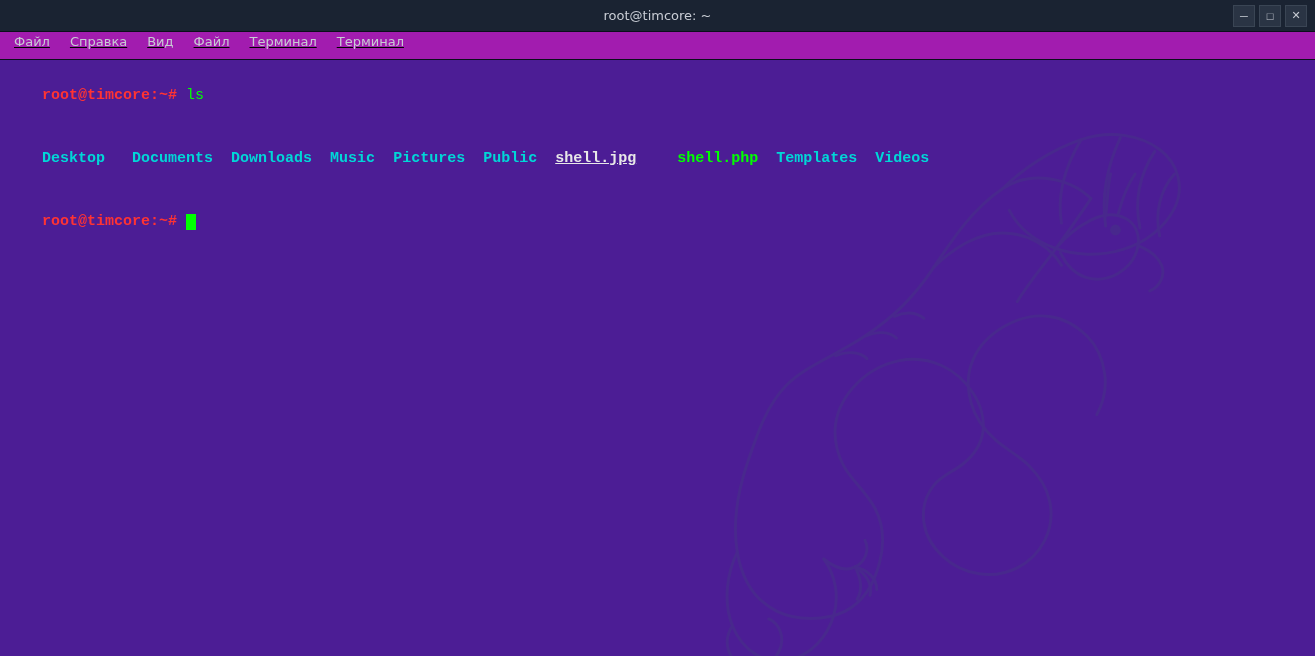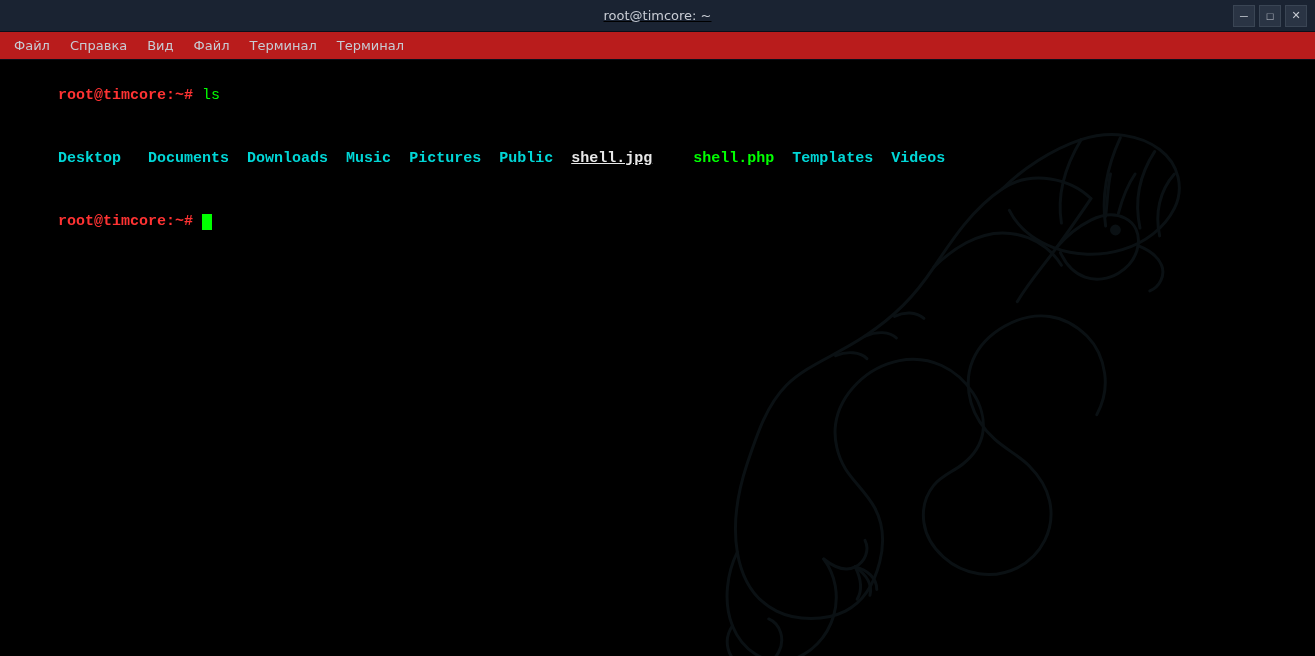--- a/index.html
+++ b/index.html
@@ -17,21 +17,20 @@
     
     .titlebar {
       background: #1a2332;
       height: 32px;
       display: flex;
       align-items: center;
       justify-content: center;
       position: relative;
       flex-shrink: 0;
       border-bottom: 1px solid #0a0f1a;
-      text-decoration: underline;
     }
 
     .titlebar-title {
       color: #c8ccd4;
       font-size: 13px;
       font-family: 'DejaVu Sans', Arial, sans-serif;
     }
 
     .titlebar-controls {
       position: absolute;
@@ -52,43 +51,43 @@
       display: flex;
       align-items: center;
       justify-content: center;
       font-size: 11px;
       cursor: pointer;
       font-family: Arial, sans-serif;
     }
 
     
     .menubar {
-      background: #b91c1c;
+      background: #a21caf;
       height: 28px;
       display: flex;
-      align-items: center;
       padding: 0 4px;
       flex-shrink: 0;
       border-bottom: 1px solid #0a0f1a;
+      text-decoration: underline;
     }
 
     .menubar-item {
       color: #c8ccd4;
       font-size: 13px;
       font-family: 'DejaVu Sans', Arial, sans-serif;
       padding: 2px 10px;
       cursor: pointer;
     }
 
     
     .terminal {
       flex: 1;
-      background: #000000;
+      background: #4c1d95;
       position: relative;
-      padding: 4px 22px;
+      padding: 4px 6px;
       overflow: hidden;
     }
 
     
     .dragon-watermark {
       position: absolute;
       right: 100px;
       top: 60px;
       width: 700px;
       height: 550px;

